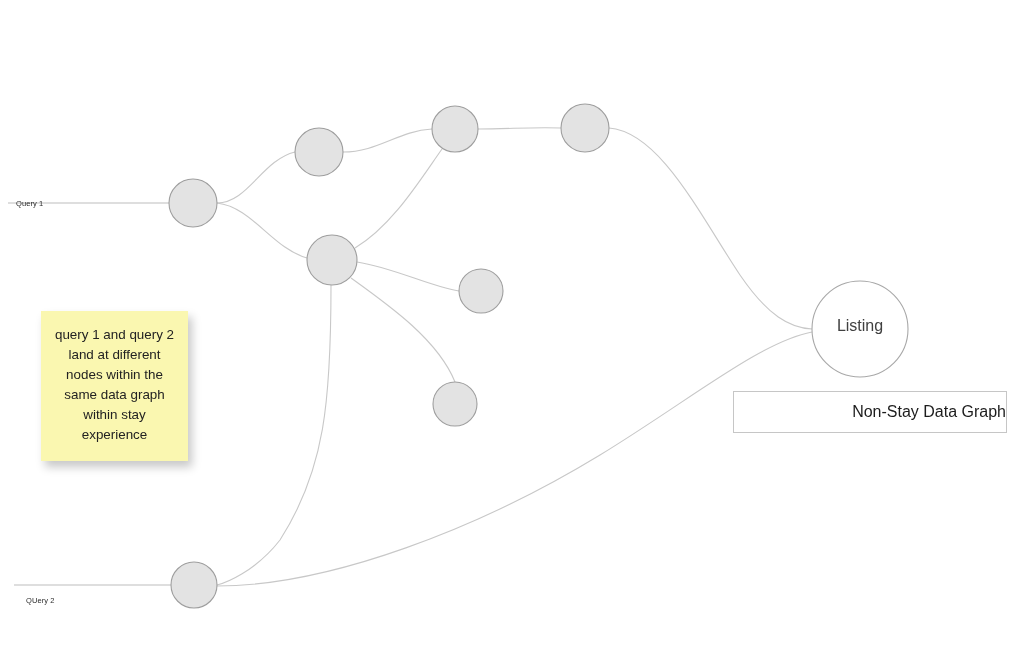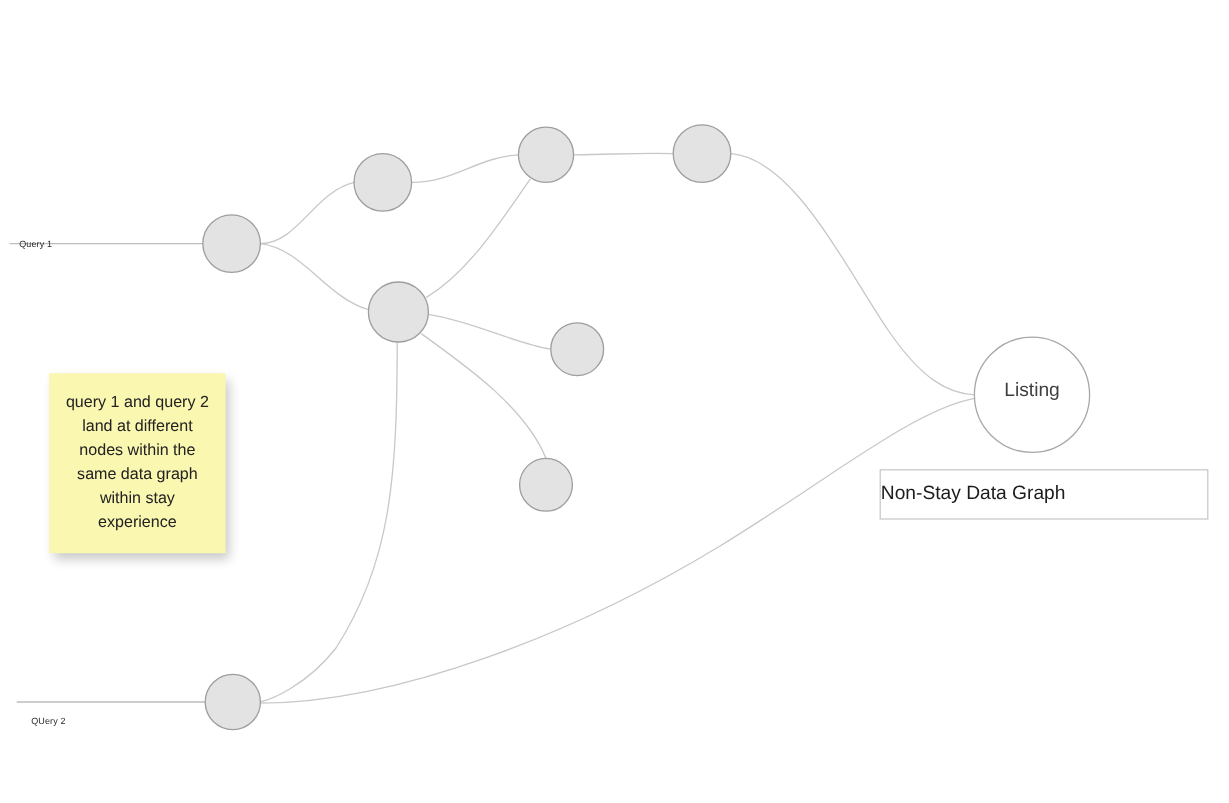--- a/index.html
+++ b/index.html
@@ -72,21 +72,21 @@
     position: absolute;
     left: 733px;
     top: 391px;
     width: 274px;
     height: 42px;
     background: #ffffff;
     border: 1px solid #c6c6c6;
     box-sizing: border-box;
     display: flex;
     align-items: center;
-    justify-content: flex-start;
+    justify-content: flex-end;
   }
   #nonstay-box .box-label {
     font-size: 16px;
     color: #1c1c1c;
     font-family: "Liberation Sans", sans-serif;
   }
 
   #sticky-note {
     position: absolute;
     left: 41px;

